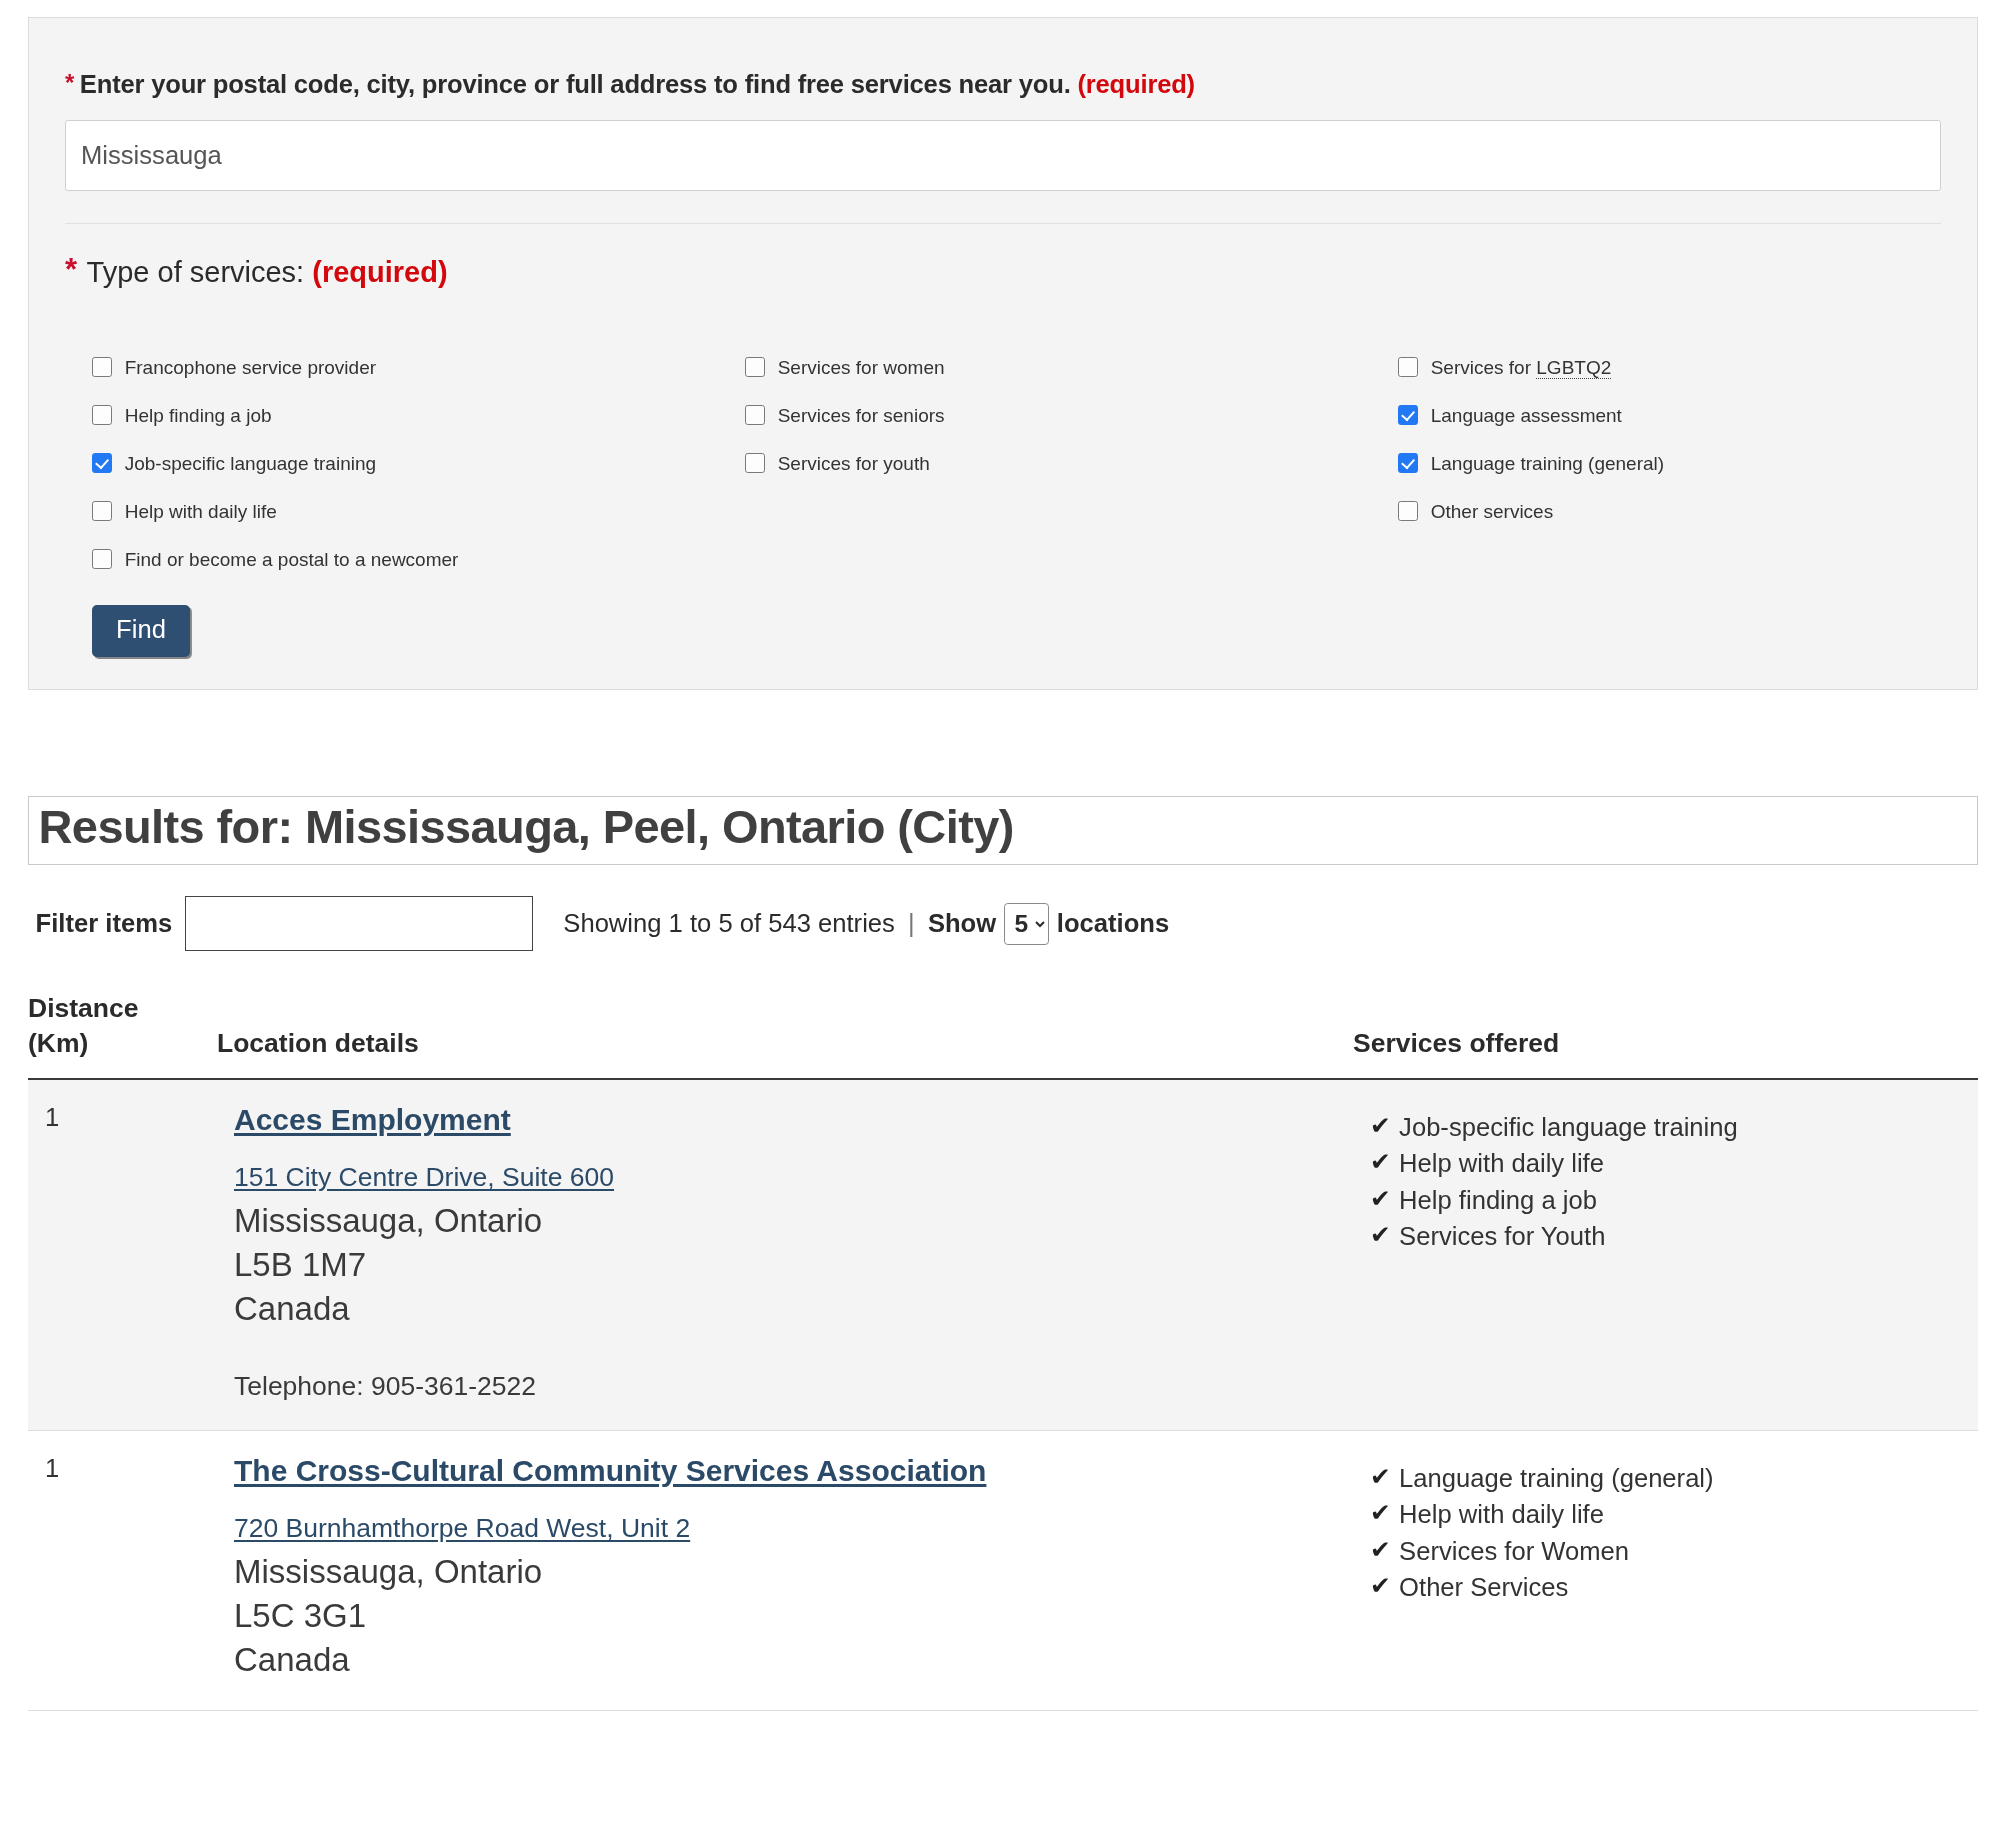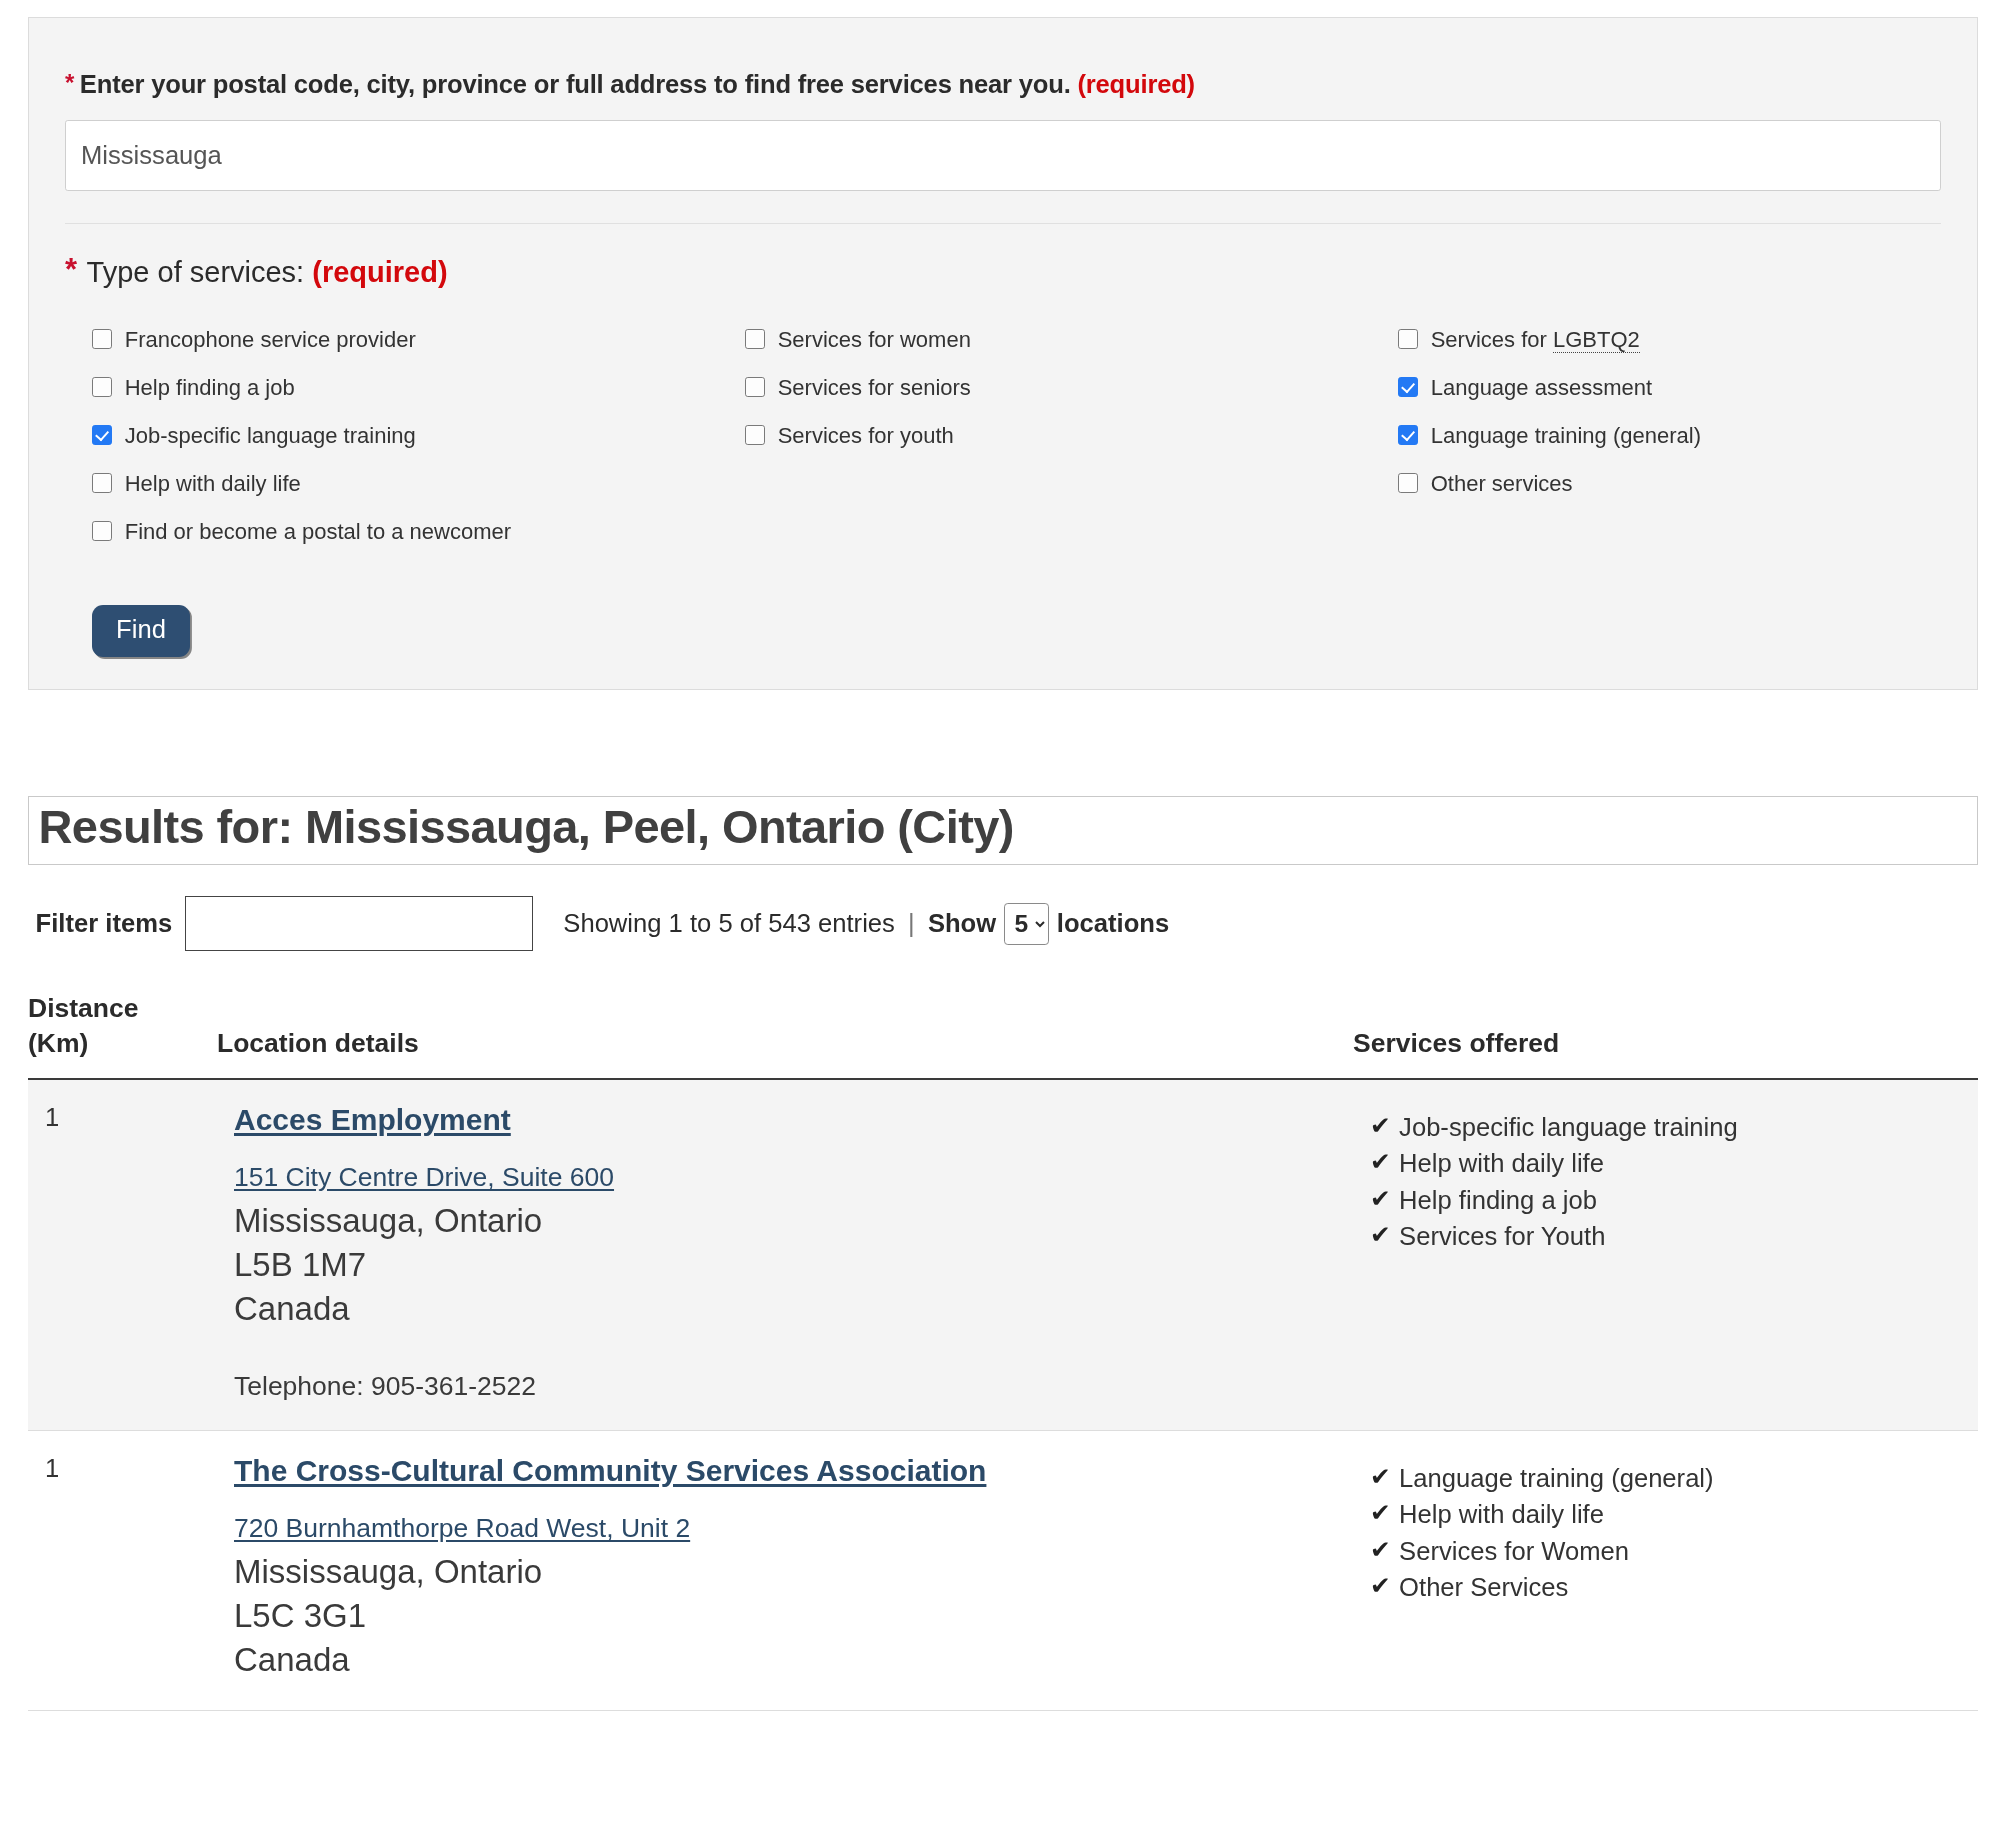--- a/index.html
+++ b/index.html
@@ -68,23 +68,23 @@
   .services-label .req-word { font-size: 29px; }
 
   .checkbox-grid {
     display: grid;
     grid-template-columns: 653px 653px auto;
     padding-left: 26.5px;
   }
   .cb-col { display: flex; flex-direction: column; }
   .cb-row {
     display: flex;
-    align-items: flex-start;
+    align-items: flex-end;
     height: 48px;
-    font-size: 22px;
+    font-size: 19px;
     color: #333;
   }
   .cb-box {
     width: 20px;
     height: 20px;
     flex: 0 0 20px;
     border: 1.4px solid #7a7a7a;
     border-radius: 2.8px;
     background: #fdfdfd;
     margin-right: 13.2px;
@@ -111,21 +111,21 @@
     text-decoration: none;
   }
 
   .find-btn {
     margin: 36px 0 0 26.5px;
     background: #2e4e72;
     color: #ffffff;
     font-size: 25.6px;
     font-family: "Liberation Sans", sans-serif;
     border: none;
-    border-radius: 11px;
+    border-radius: 5px;
     padding: 10.4px 24.6px 12.3px 24.6px;
     box-shadow: 1.9px 1.9px 0 rgba(0,0,0,0.45);
     cursor: pointer;
   }
 
   
   .results-wrap { margin: 0 28px; }
 
   .results-title {
     margin-top: 106px;

